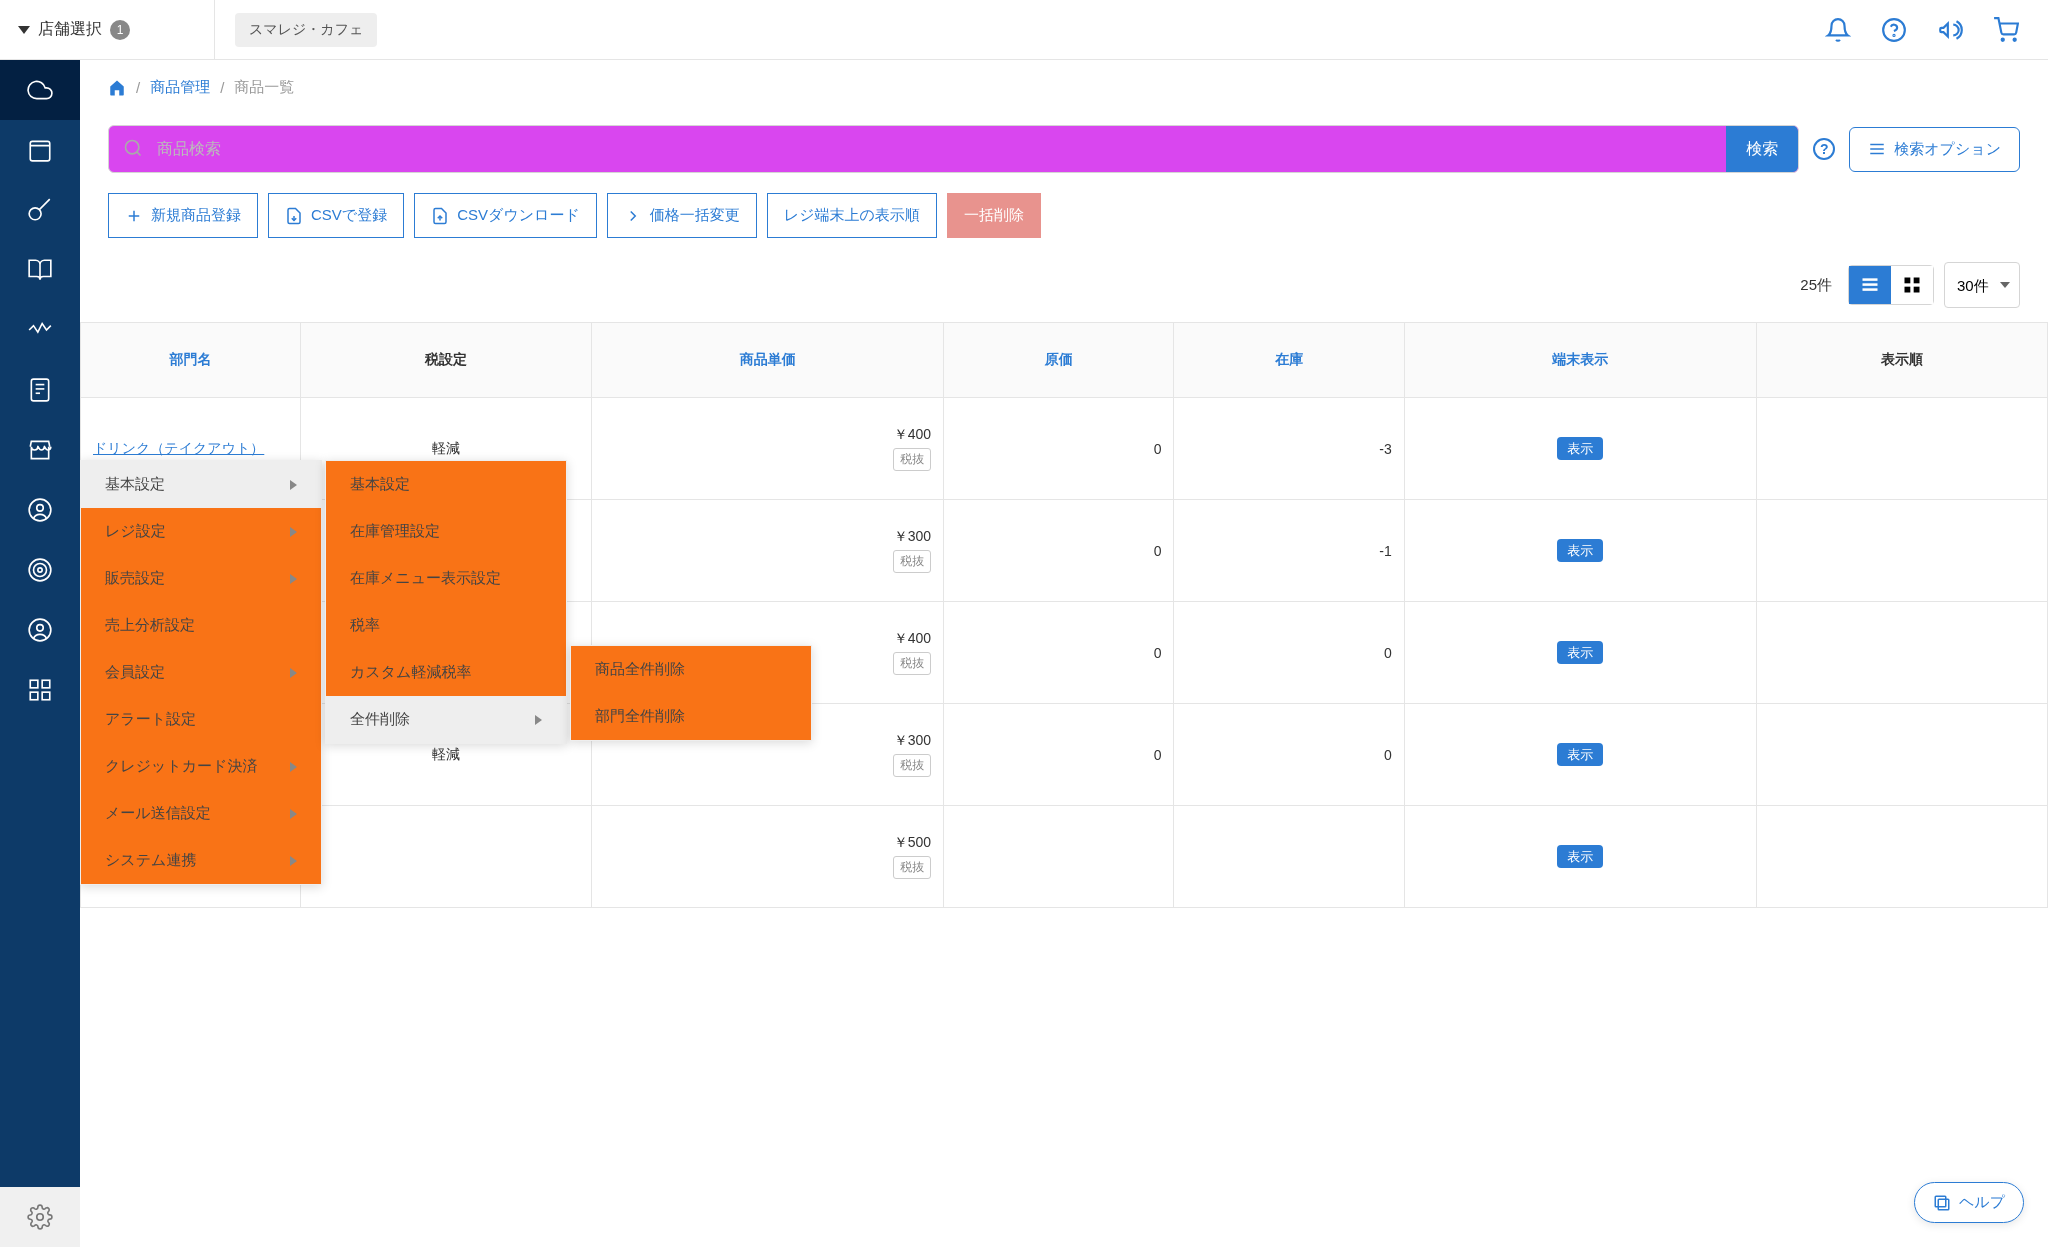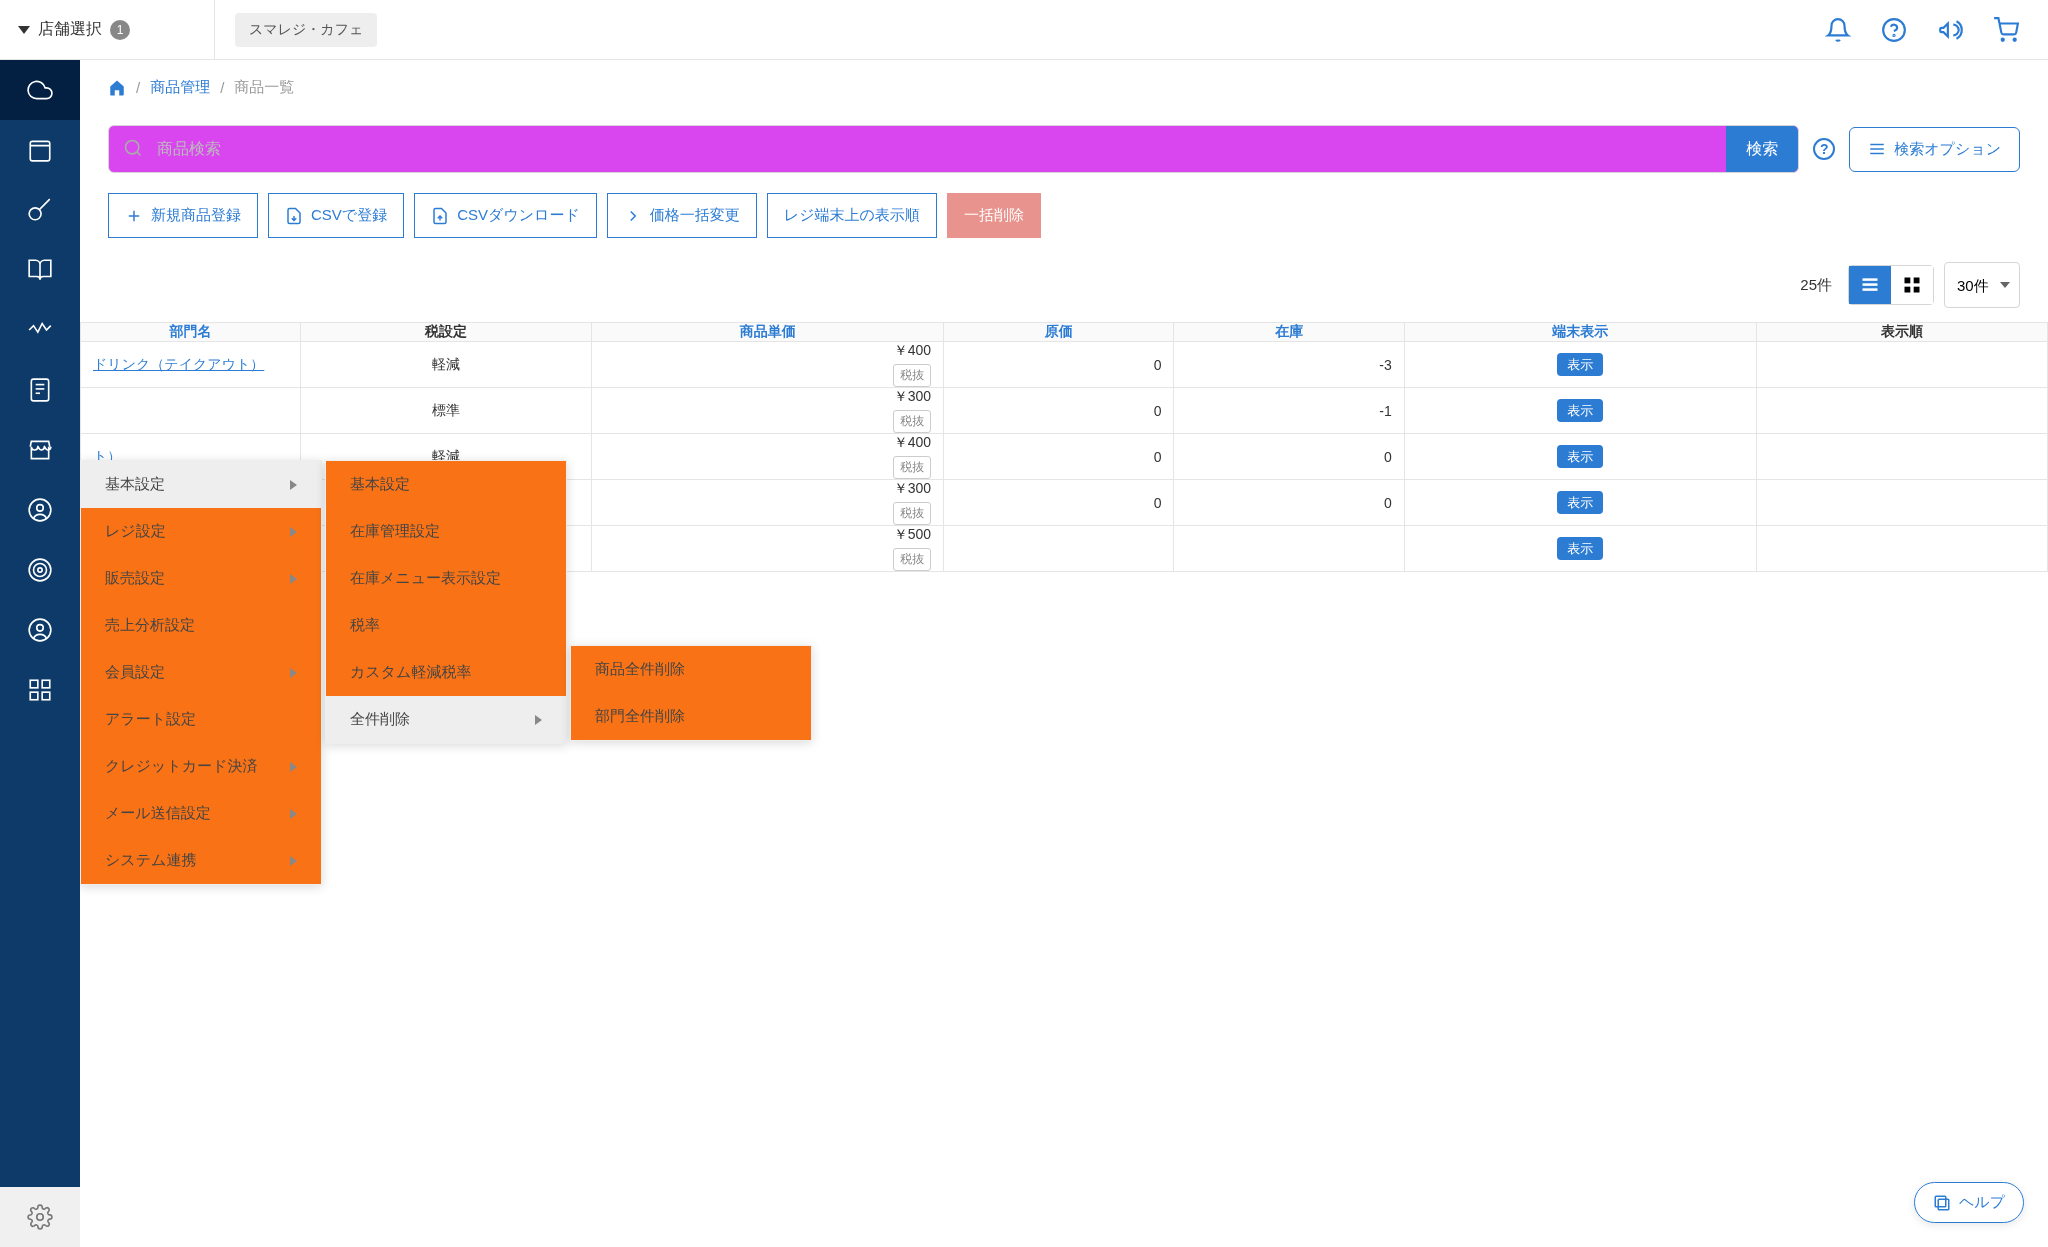--- a/index.html
+++ b/index.html
@@ -46,21 +46,21 @@
     .count-label { font-size: 15px; margin-right: 6px; }
     .view-toggle { border: 1px solid #d5d5d5; border-radius: 4px; display: flex; }
     .view-toggle button { border: none; background: #fff; width: 42px; height: 38px; display: flex; align-items: center; justify-content: center; cursor: pointer; }
     .view-toggle button.active { background: #2c7cd4; color: #fff; }
     .view-toggle button svg { width: 20px; height: 20px; fill: currentColor; }
     .per-page { border: 1px solid #d5d5d5; border-radius: 4px; height: 46px; padding: 0 30px 0 12px; font-size: 15px; background: #fff; appearance: none; position: relative; }
     .per-page-wrap { position: relative; }
     .per-page-wrap::after { content: ""; position: absolute; right: 10px; top: 50%; transform: translateY(-50%); border-left: 5px solid transparent; border-right: 5px solid transparent; border-top: 6px solid #666; pointer-events: none; }
     
     table { width: 100%; border-collapse: collapse; }
-    th, td { border: 1px solid #e5e5e5; padding: 0 12px; text-align: center; font-size: 14px; }
+    th, td { border: 1px solid #e5e5e5; padding: 28px 12px; text-align: center; font-size: 14px; }
     th { background: #fafafa; font-weight: 600; }
     th.link-col { color: #2c7cd4; }
     td.left { text-align: left; }
     td.right { text-align: right; }
     td a { color: #2c7cd4; text-decoration: underline; }
     .price-cell { text-align: right; }
     .tax-chip { display: inline-block; border: 1px solid #ccc; color: #888; padding: 2px 6px; border-radius: 3px; font-size: 12px; margin-top: 4px; }
     .disp-chip { background: #2c7cd4; color: #fff; padding: 4px 10px; border-radius: 4px; font-size: 13px; }
     
     

